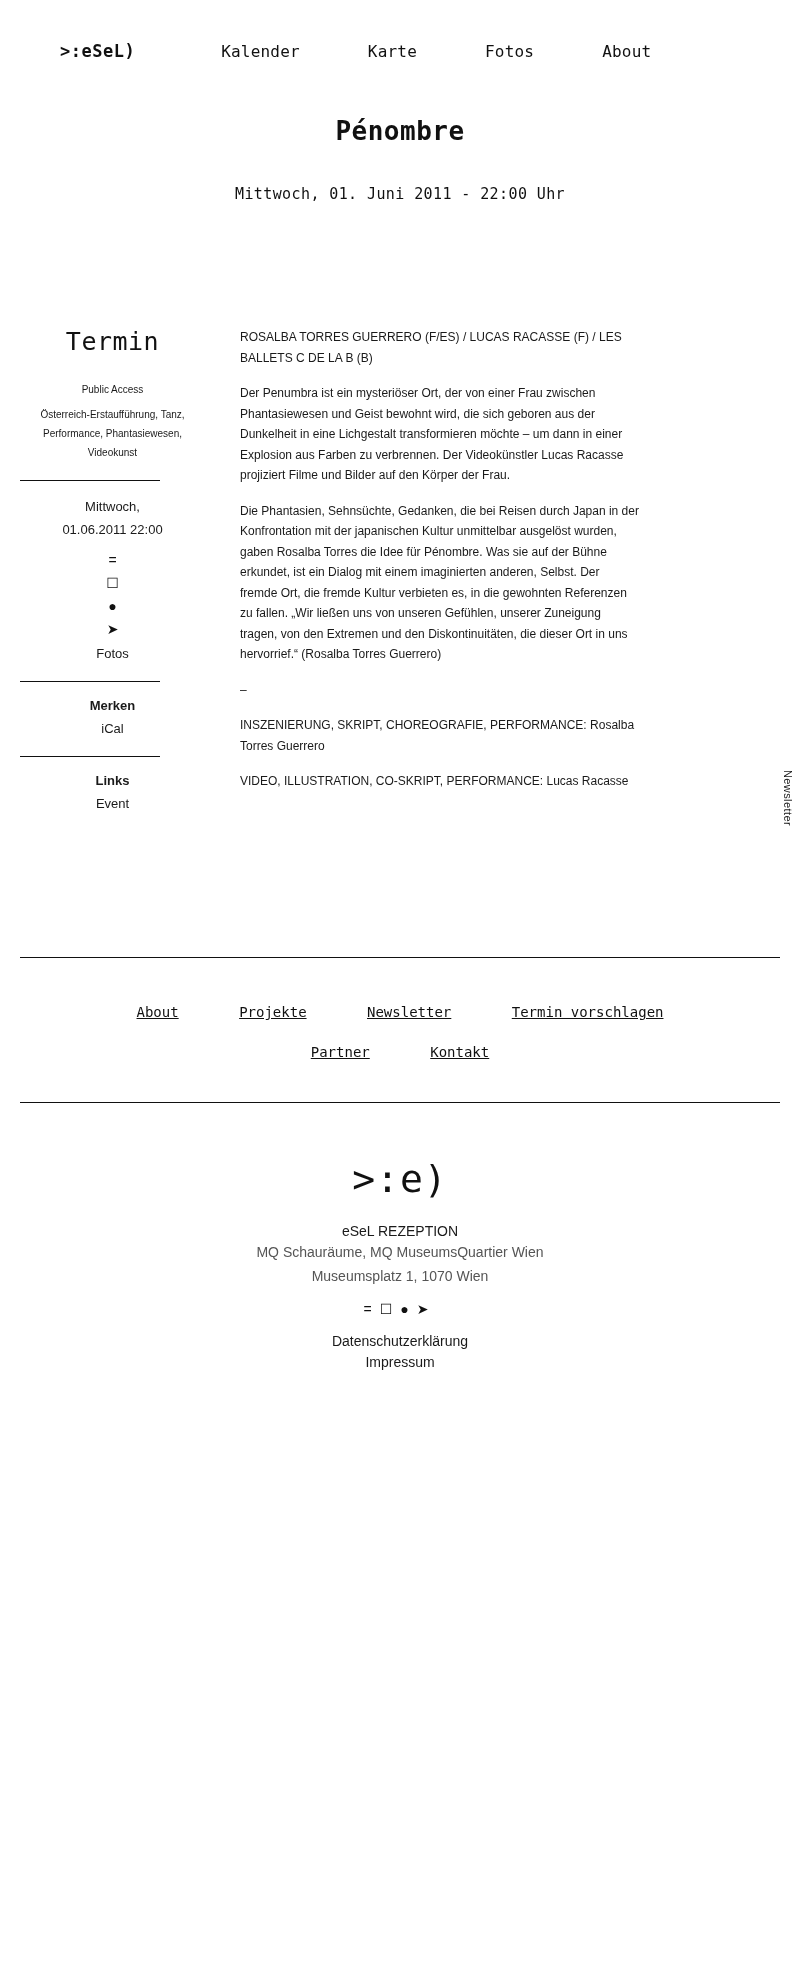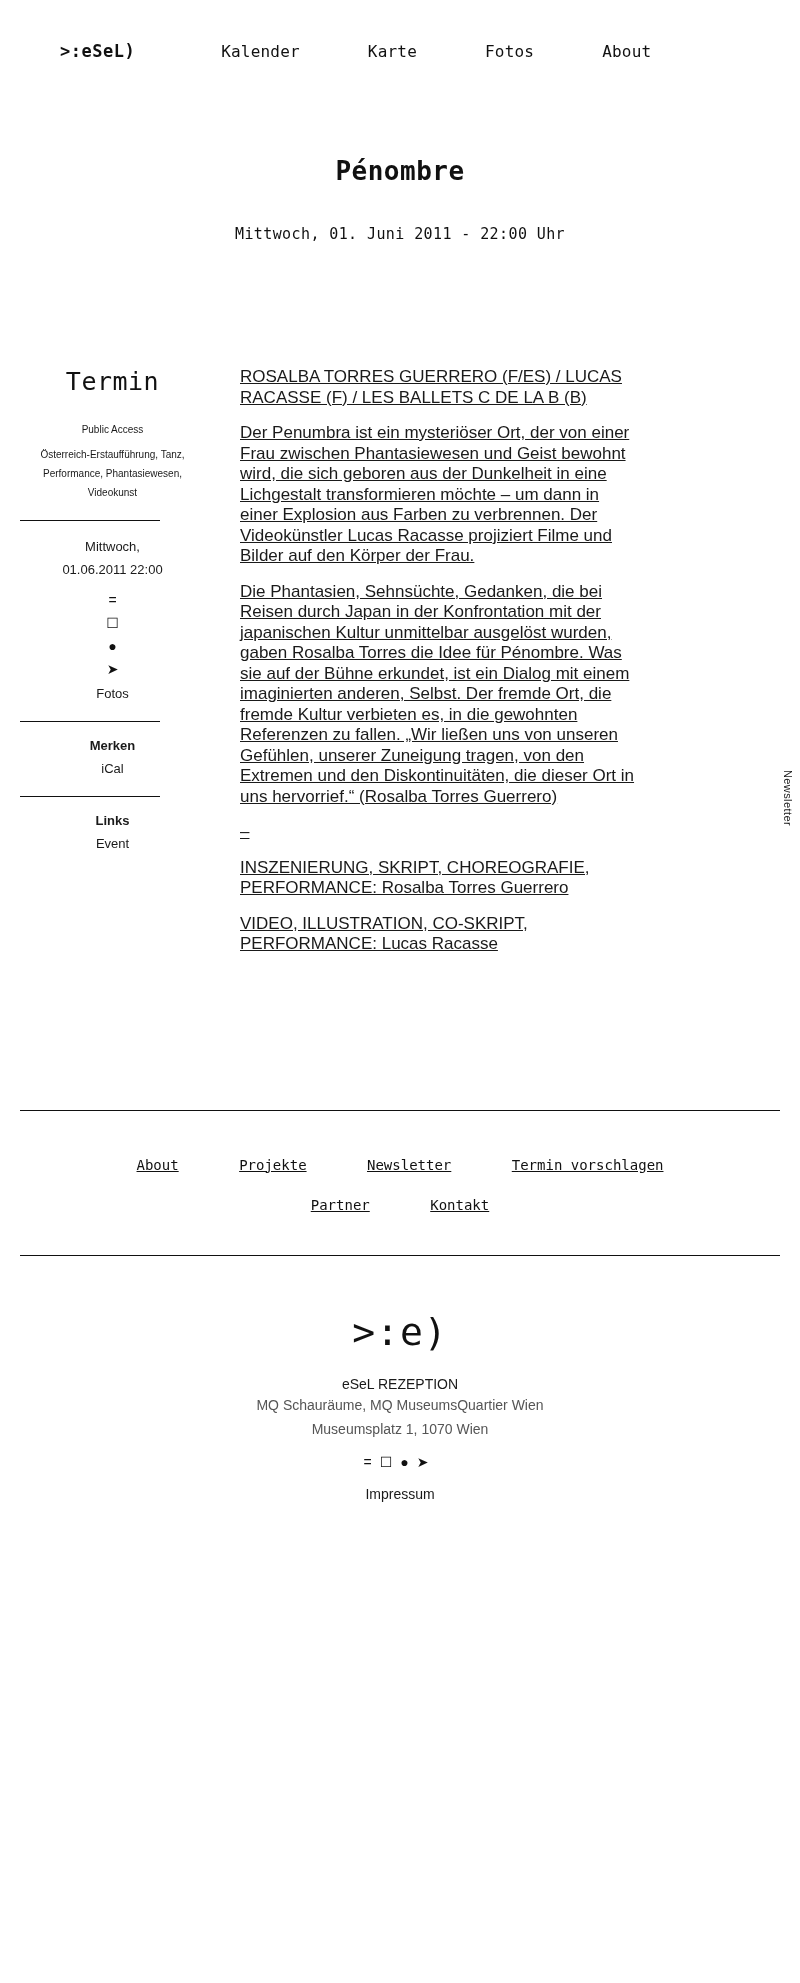--- a/index.html
+++ b/index.html
@@ -44,21 +44,21 @@
     padding: 0 34px;
     letter-spacing: 0.2px;
   }
 
   
   .title {
     text-align: center;
     font-family: "DejaVu Sans Mono", monospace;
     font-size: 26px;
     color: #111;
-    margin-top: 92px;
+    margin-top: 52px;
     letter-spacing: 0.5px;
   }
   .subtitle {
     text-align: center;
     font-family: "DejaVu Sans Mono", monospace;
     font-size: 15px;
     color: #111;
     margin-top: 39px;
     letter-spacing: 0.4px;
   }
@@ -107,24 +107,23 @@
   .social-row .ico {
     font-size: 14px;
     color: #111;
     line-height: 14px;
   }
 
   
   .article {
     width: 400px;
     margin-left: 35px;
-    font-size: 17px;
+    font-size: 12px;
     line-height: 20.5px;
     color: #1a1a1a;
-    text-decoration: underline;
   }
   .article p { margin: 0 0 15px 0; }
   .credits-dash { margin: 0 0 2px 0; }
 
   
   .vert-newsletter {
     position: absolute;
     right: 6px;
     top: 770px;
     writing-mode: vertical-rl;
@@ -262,15 +261,16 @@
 
 <div class="bottom">
   <div class="logo">&gt;:e)</div>
   <div class="org">eSeL REZEPTION</div>
   <div class="addr">MQ Schauräume, MQ MuseumsQuartier Wien</div>
   <div class="addr">Museumsplatz 1, 1070 Wien</div>
   <div class="bottom-social">
     <span>=</span><span>☐</span><span>●</span><span>➤</span>
   </div>
   <div class="bottom-links">
+    <div>Datenschutzerklärung</div>
     <div>Impressum</div>
   </div>
 </div>
 
 </body></html>

